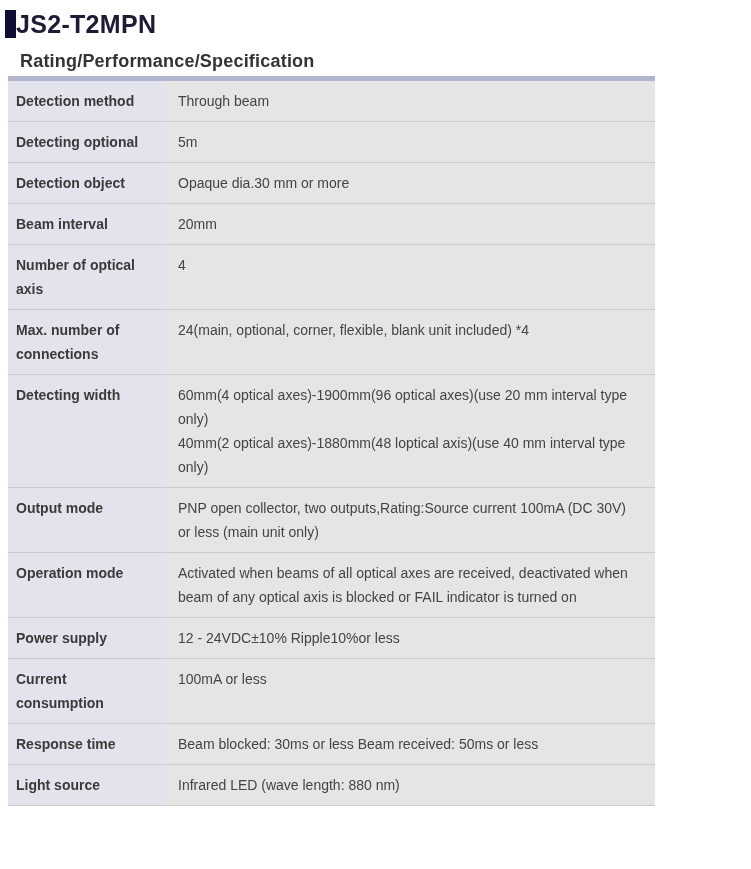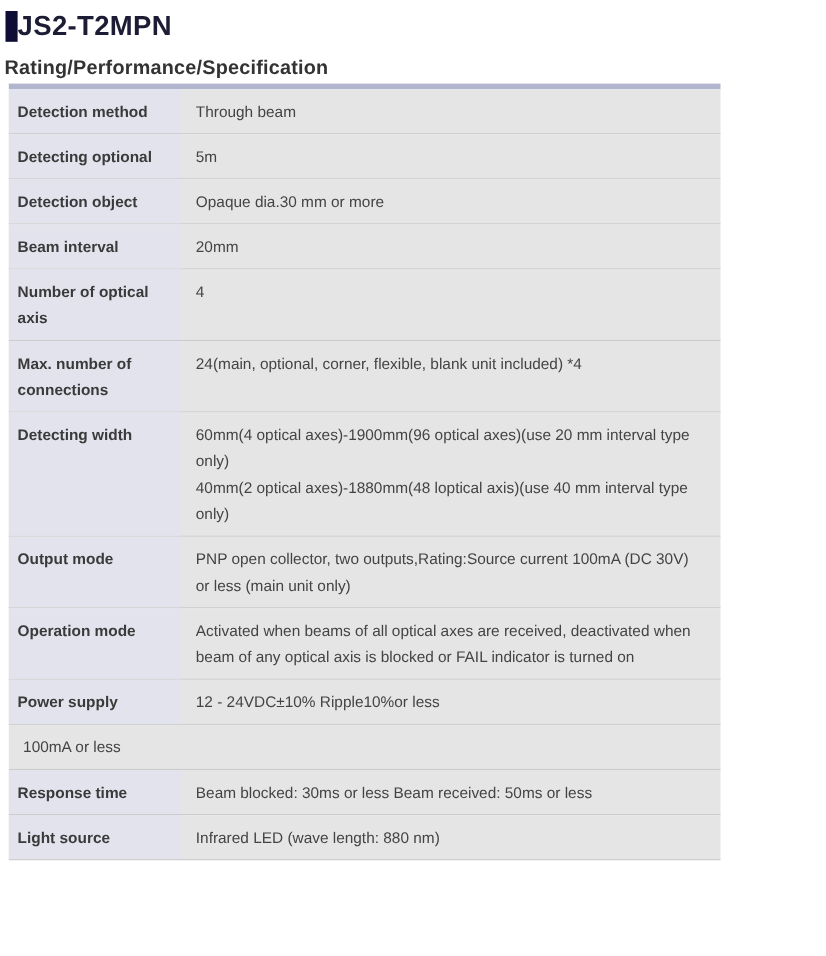--- a/index.html
+++ b/index.html
@@ -25,21 +25,21 @@
   }
   .title-block{
     width:11px;height:28px;background:var(--title-block);
     display:inline-block;flex:0 0 auto;
   }
   h1.product-title{
     margin:0;font-size:25px;font-weight:bold;color:var(--title-text);
     letter-spacing:0.3px;line-height:28px;
   }
   h2.section-title{
-    margin:13px 0 0 4px;font-size:18px;font-weight:bold;
+    margin:13px 0 0 20px;font-size:18px;font-weight:bold;
     color:var(--heading-text);line-height:20px;letter-spacing:0.2px;
   }
   .spec-table{
     margin:5px 0 0 8px;width:647px;
   }
   .accent-bar{height:5px;background:var(--accent-bar);}
   .row{
     display:flex;align-items:stretch;
     border-bottom:1px solid var(--row-border);
     background:#e5e5e5;
@@ -119,20 +119,21 @@
       <div class="cell label">Operation mode</div>
       <div class="cell value">Activated when beams of all optical axes are received, deactivated when beam of any optical axis is blocked or FAIL indicator is turned on</div>
     </div>
 
     <div class="row">
       <div class="cell label">Power supply</div>
       <div class="cell value">12 - 24VDC±10% Ripple10%or less</div>
     </div>
 
     <div class="row">
+      <div class="cell label">Current consumption</div>
       <div class="cell value">100mA or less</div>
     </div>
 
     <div class="row">
       <div class="cell label">Response time</div>
       <div class="cell value">Beam blocked: 30ms or less Beam received: 50ms or less</div>
     </div>
 
     <div class="row">
       <div class="cell label">Light source</div>

